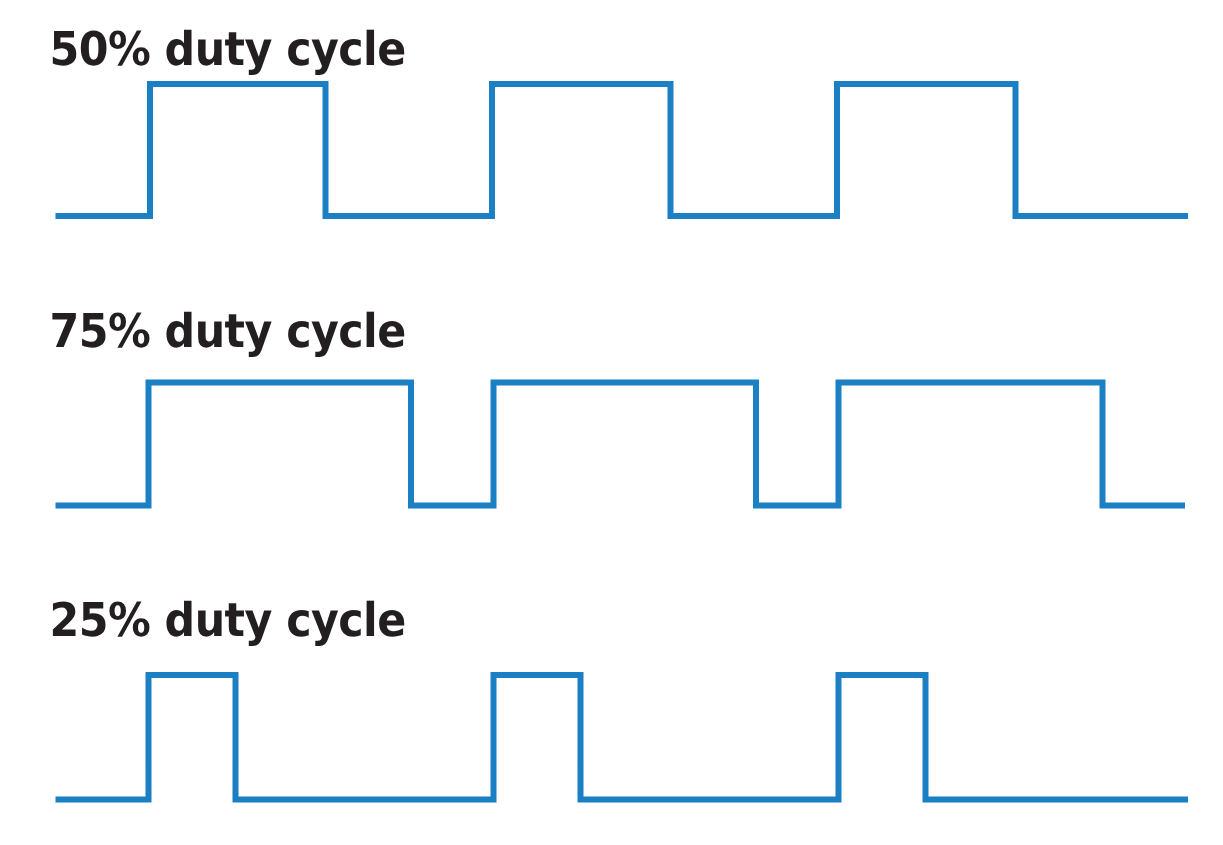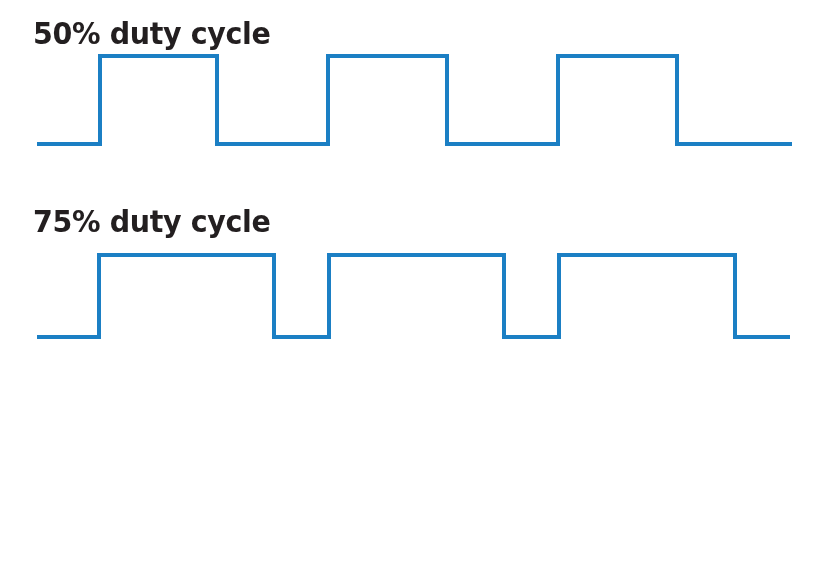--- a/index.html
+++ b/index.html
@@ -71,14 +71,20 @@
     </svg>
   </div>
 
   <div class="wave-row" id="row-75">
     <div class="wave-label" id="label-75">75% duty cycle</div>
     <svg class="wave-svg" id="svg-75" width="815" height="110" viewBox="0 0 815 110">
       <path class="wave-path" d="M 37 92 L 99 92 L 99 10 L 274 10 L 274 92 L 329 92 L 329 10 L 504 10 L 504 92 L 559 92 L 559 10 L 735 10 L 735 92 L 790 92"></path>
     </svg>
   </div>
 
+  <div class="wave-row" id="row-25">
+    <div class="wave-label" id="label-25">25% duty cycle</div>
+    <svg class="wave-svg" id="svg-25" width="815" height="110" viewBox="0 0 815 110">
+      <path class="wave-path" d="M 37 93 L 99 93 L 99 10 L 157 10 L 157 93 L 329 93 L 329 10 L 387 10 L 387 93 L 559 93 L 559 10 L 617 10 L 617 93 L 792 93"></path>
+    </svg>
+  </div>
 
 </div>
 
 </body></html>

